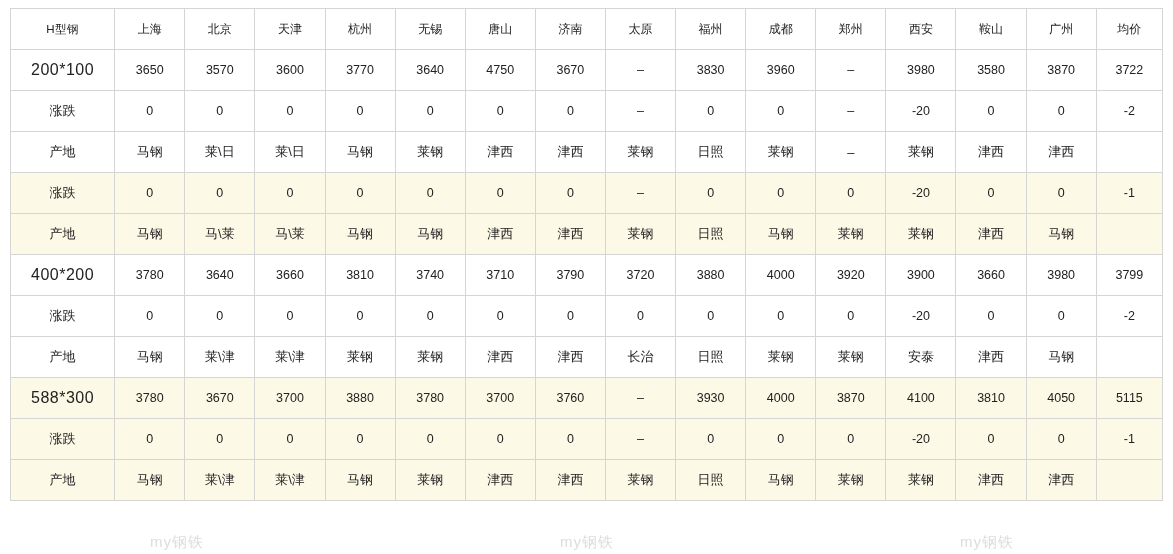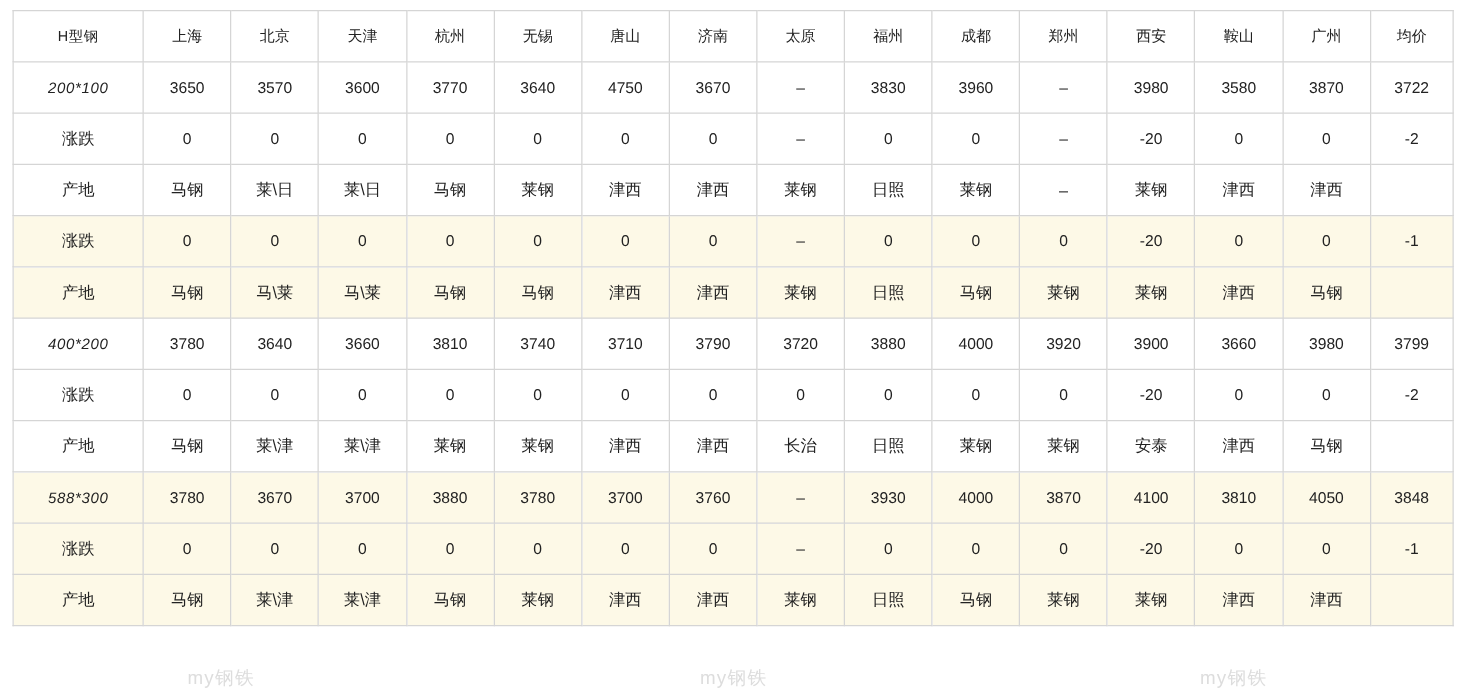--- a/index.html
+++ b/index.html
@@ -47,24 +47,23 @@
     letter-spacing: 0.5px;
   }
   
   tr.tint td {
     background: #fdf9e7;
   }
   tr.plain td {
     background: #ffffff;
   }
   td.label {
-    font-size: 12px;
+    font-size: 16px;
     font-weight: bold;
     letter-spacing: 0.5px;
-    font-style: italic;
   }
   td.label-cn {
     font-size: 13px;
     font-weight: normal;
   }
   td.origin {
     font-size: 13px;
   }
   td.num {
     font-size: 12.5px;
@@ -286,21 +285,21 @@
       <td class="num">3780</td>
       <td class="num">3700</td>
       <td class="num">3760</td>
       <td class="num">–</td>
       <td class="num">3930</td>
       <td class="num">4000</td>
       <td class="num">3870</td>
       <td class="num">4100</td>
       <td class="num">3810</td>
       <td class="num">4050</td>
-      <td class="num">3848</td>
+      <td class="num">5115</td>
     </tr>
 
     <tr class="tint">
       <td class="label-cn">涨跌</td>
       <td class="num">0</td>
       <td class="num">0</td>
       <td class="num">0</td>
       <td class="num">0</td>
       <td class="num">0</td>
       <td class="num">0</td>

